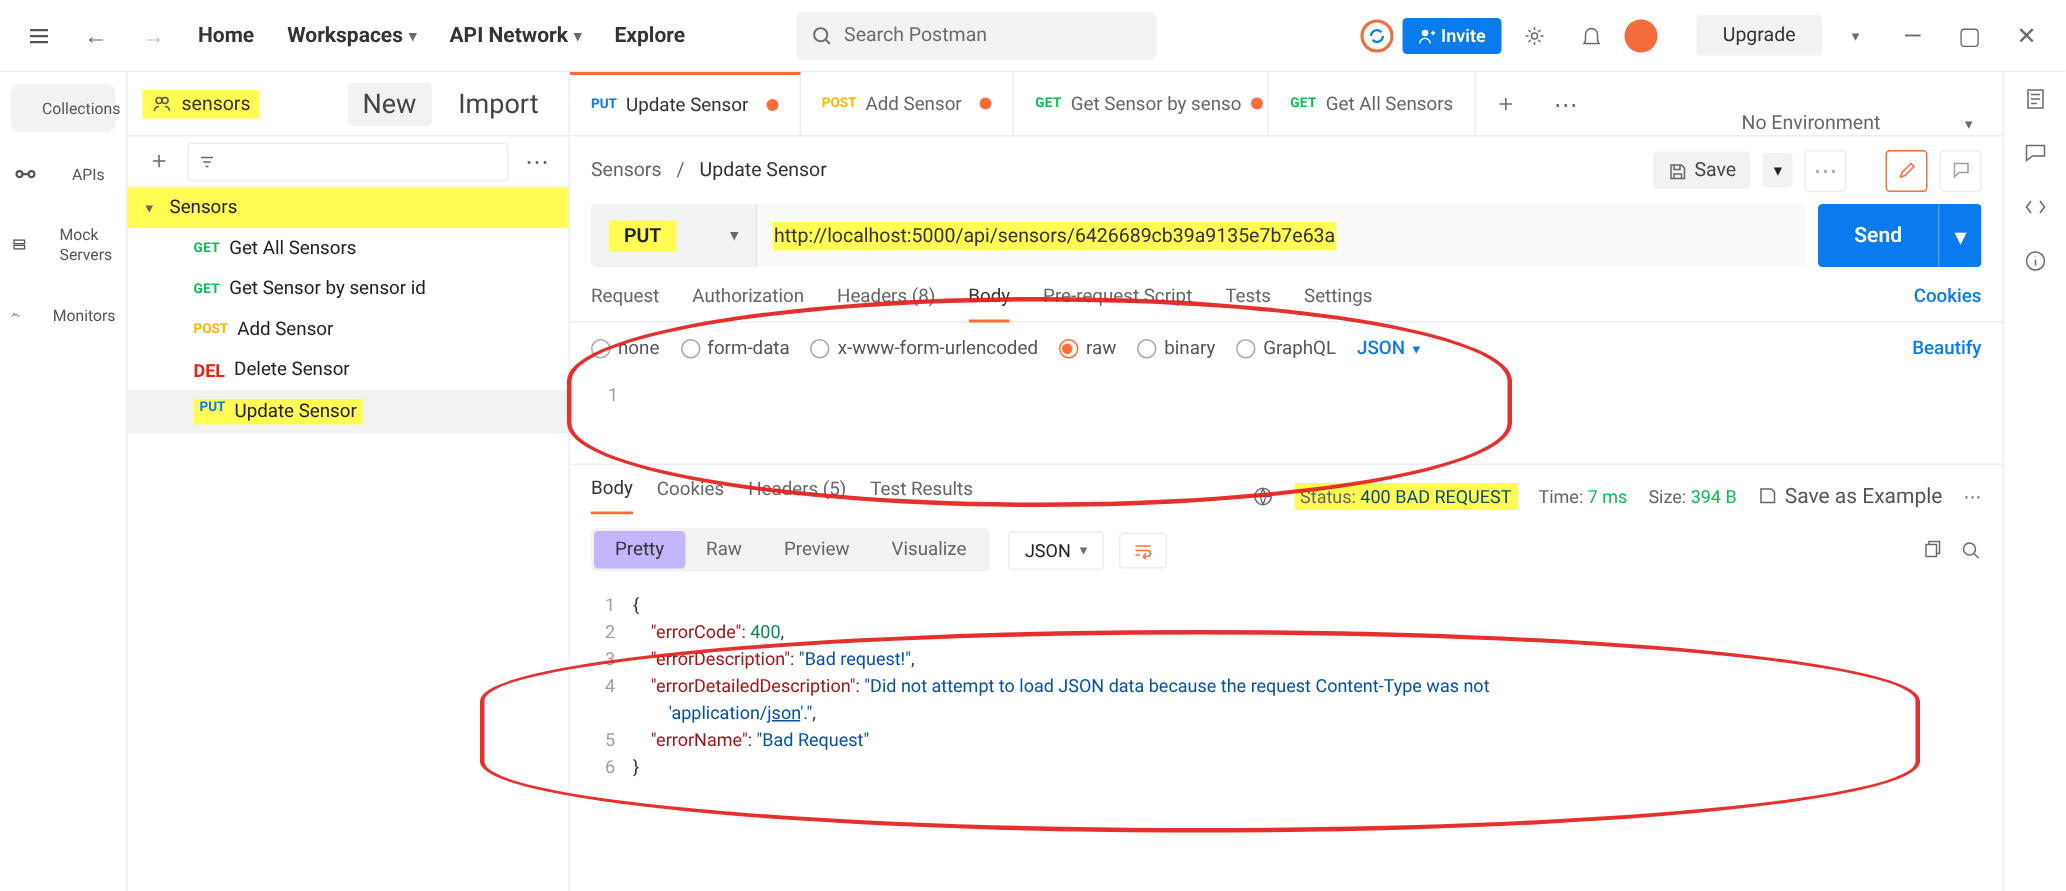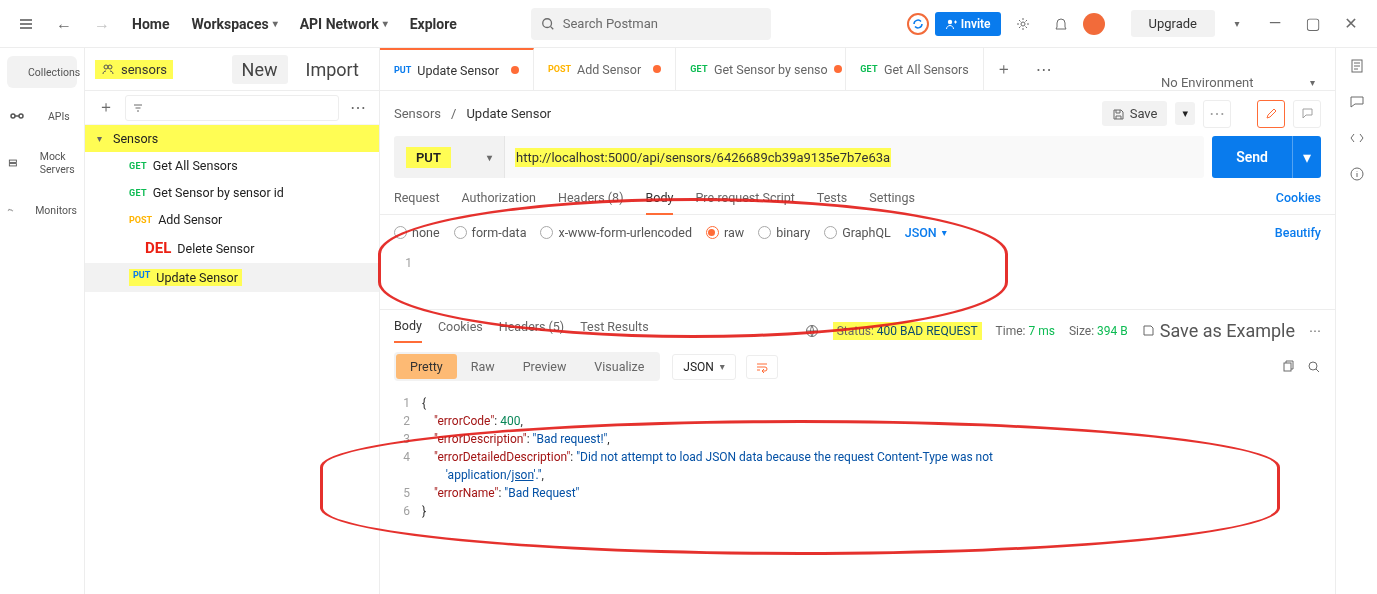--- a/index.html
+++ b/index.html
@@ -31,21 +31,21 @@
   .sb-btn { padding:4px 10px; font-size:18px; cursor:pointer; color:#444;}
   .sb-tools { height:34px; display:flex; align-items:center; padding:0 8px; gap:6px; border-bottom:1px solid #f5f5f5;}
   .sb-tool-btn { width:26px; height:26px; display:flex; align-items:center; justify-content:center; color:#6b6b6b;}
   .collection-row { padding:6px 12px 6px 24px; font-size:12.5px; display:flex; align-items:center; gap:6px; cursor:pointer;}
   .collection-row .arrow { font-size:10px; color:#666; width:10px;}
   .req-row { padding:6px 12px 6px 44px; font-size:12.5px; display:flex; align-items:center; gap:6px; cursor:pointer;}
   .req-row.sel { background:#f2f2f2;}
   .method-get { color:#0cbb52; font-weight:700; font-size:9px; letter-spacing:.3px;}
   .method-post { color:#ffb400; font-weight:700; font-size:9px;}
   .method-put { color:#097bed; font-weight:700; font-size:9px;}
-  .method-del { color:#eb2013; font-weight:700; font-size:15px;margin-left:16px;}
+  .method-del { color:#eb2013; font-weight:700; font-size:12px;}
   
   .content { flex:1; display:flex; flex-direction:column; min-width:0;}
   .tabs-row { height:43px; display:flex; align-items:stretch; border-bottom:1px solid #ededed;}
   .req-tab { padding:0 14px; display:flex; align-items:center; gap:6px; font-size:12.5px; color:#666; border-right:1px solid #ededed; min-width:0; max-width:170px; white-space:nowrap; overflow:hidden; text-overflow:ellipsis; position:relative;}
   .req-tab.active { color:#333; border-top:2px solid #ff6c37;}
   .dot-ind { width:8px; height:8px; border-radius:50%; background:#ff6c37; flex-shrink:0;}
   .tabs-right { margin-left:auto; display:flex; align-items:flex-end; gap:10px; padding:0 12px;}
   .plus-tab { width:40px; display:flex; align-items:center; justify-content:center; color:#6b6b6b;}
   .env-sel { display:flex; align-items:center; gap:6px; font-size:13px; color:#666; padding:0 8px; min-width:170px;}
   
@@ -82,26 +82,26 @@
   .editor { padding:6px 14px; font-family: Menlo, Consolas, monospace; font-size:12px; color:#555; border-bottom:1px solid #ededed;}
   .editor .ln { display:flex;}
   .editor .num { width:28px; text-align:right; color:#a0a0a0; padding-right:10px; user-select:none;}
   
   .resp-head { display:flex; align-items:center; padding:8px 14px 0; gap:16px; font-size:12.5px; color:#666;}
   .resp-tab { cursor:pointer; padding-bottom:8px;}
   .resp-tab.active { color:#333; border-bottom:2px solid #ff6c37;}
   .resp-stats { margin-left:auto; display:flex; align-items:center; gap:14px; font-size:12px;}
   .stat-val { color:#0cbb52;}
   .stat-err { color:#0c4a6e;}
-  .save-ex { display:flex; align-items:center; gap:5px; color:#555; font-size:18px;}
+  .save-ex { display:flex; align-items:center; gap:5px; color:#555; font-size:14px;}
   
   .view-tabs { display:flex; align-items:center; padding:9px 14px; gap:4px; background:#fff;}
   .vt-group { background:#f2f2f2; border-radius:4px; display:flex; padding:2px;}
   .vt { padding:5px 14px; font-size:12.5px; color:#666; cursor:pointer; border-radius:3px;}
-  .vt.active { background:#fdba74; color:#333;}
+  .vt.active { background:#c4b5fd; color:#333;}
   .json-dd { margin-left:8px; padding:5px 10px; border:1px solid #ededed; border-radius:3px; font-size:12px; display:flex; gap:6px; align-items:center;}
   .wrap-ic { margin-left:6px; padding:5px 8px; border:1px solid #ededed; border-radius:3px; color:#ff6c37;}
   .view-right { margin-left:auto; display:flex; gap:12px; color:#6b6b6b;}
   
   .resp-body { padding:4px 14px; font-family: Menlo, Consolas, monospace; font-size:12px; line-height:1.5;}
   .resp-body .ln { display:flex;}
   .resp-body .num { width:28px; text-align:right; color:#a0a0a0; padding-right:12px; user-select:none;}
   .resp-body .code { white-space:pre;}
   .j-key { color:#a31515;}
   .j-num { color:#098658;}

